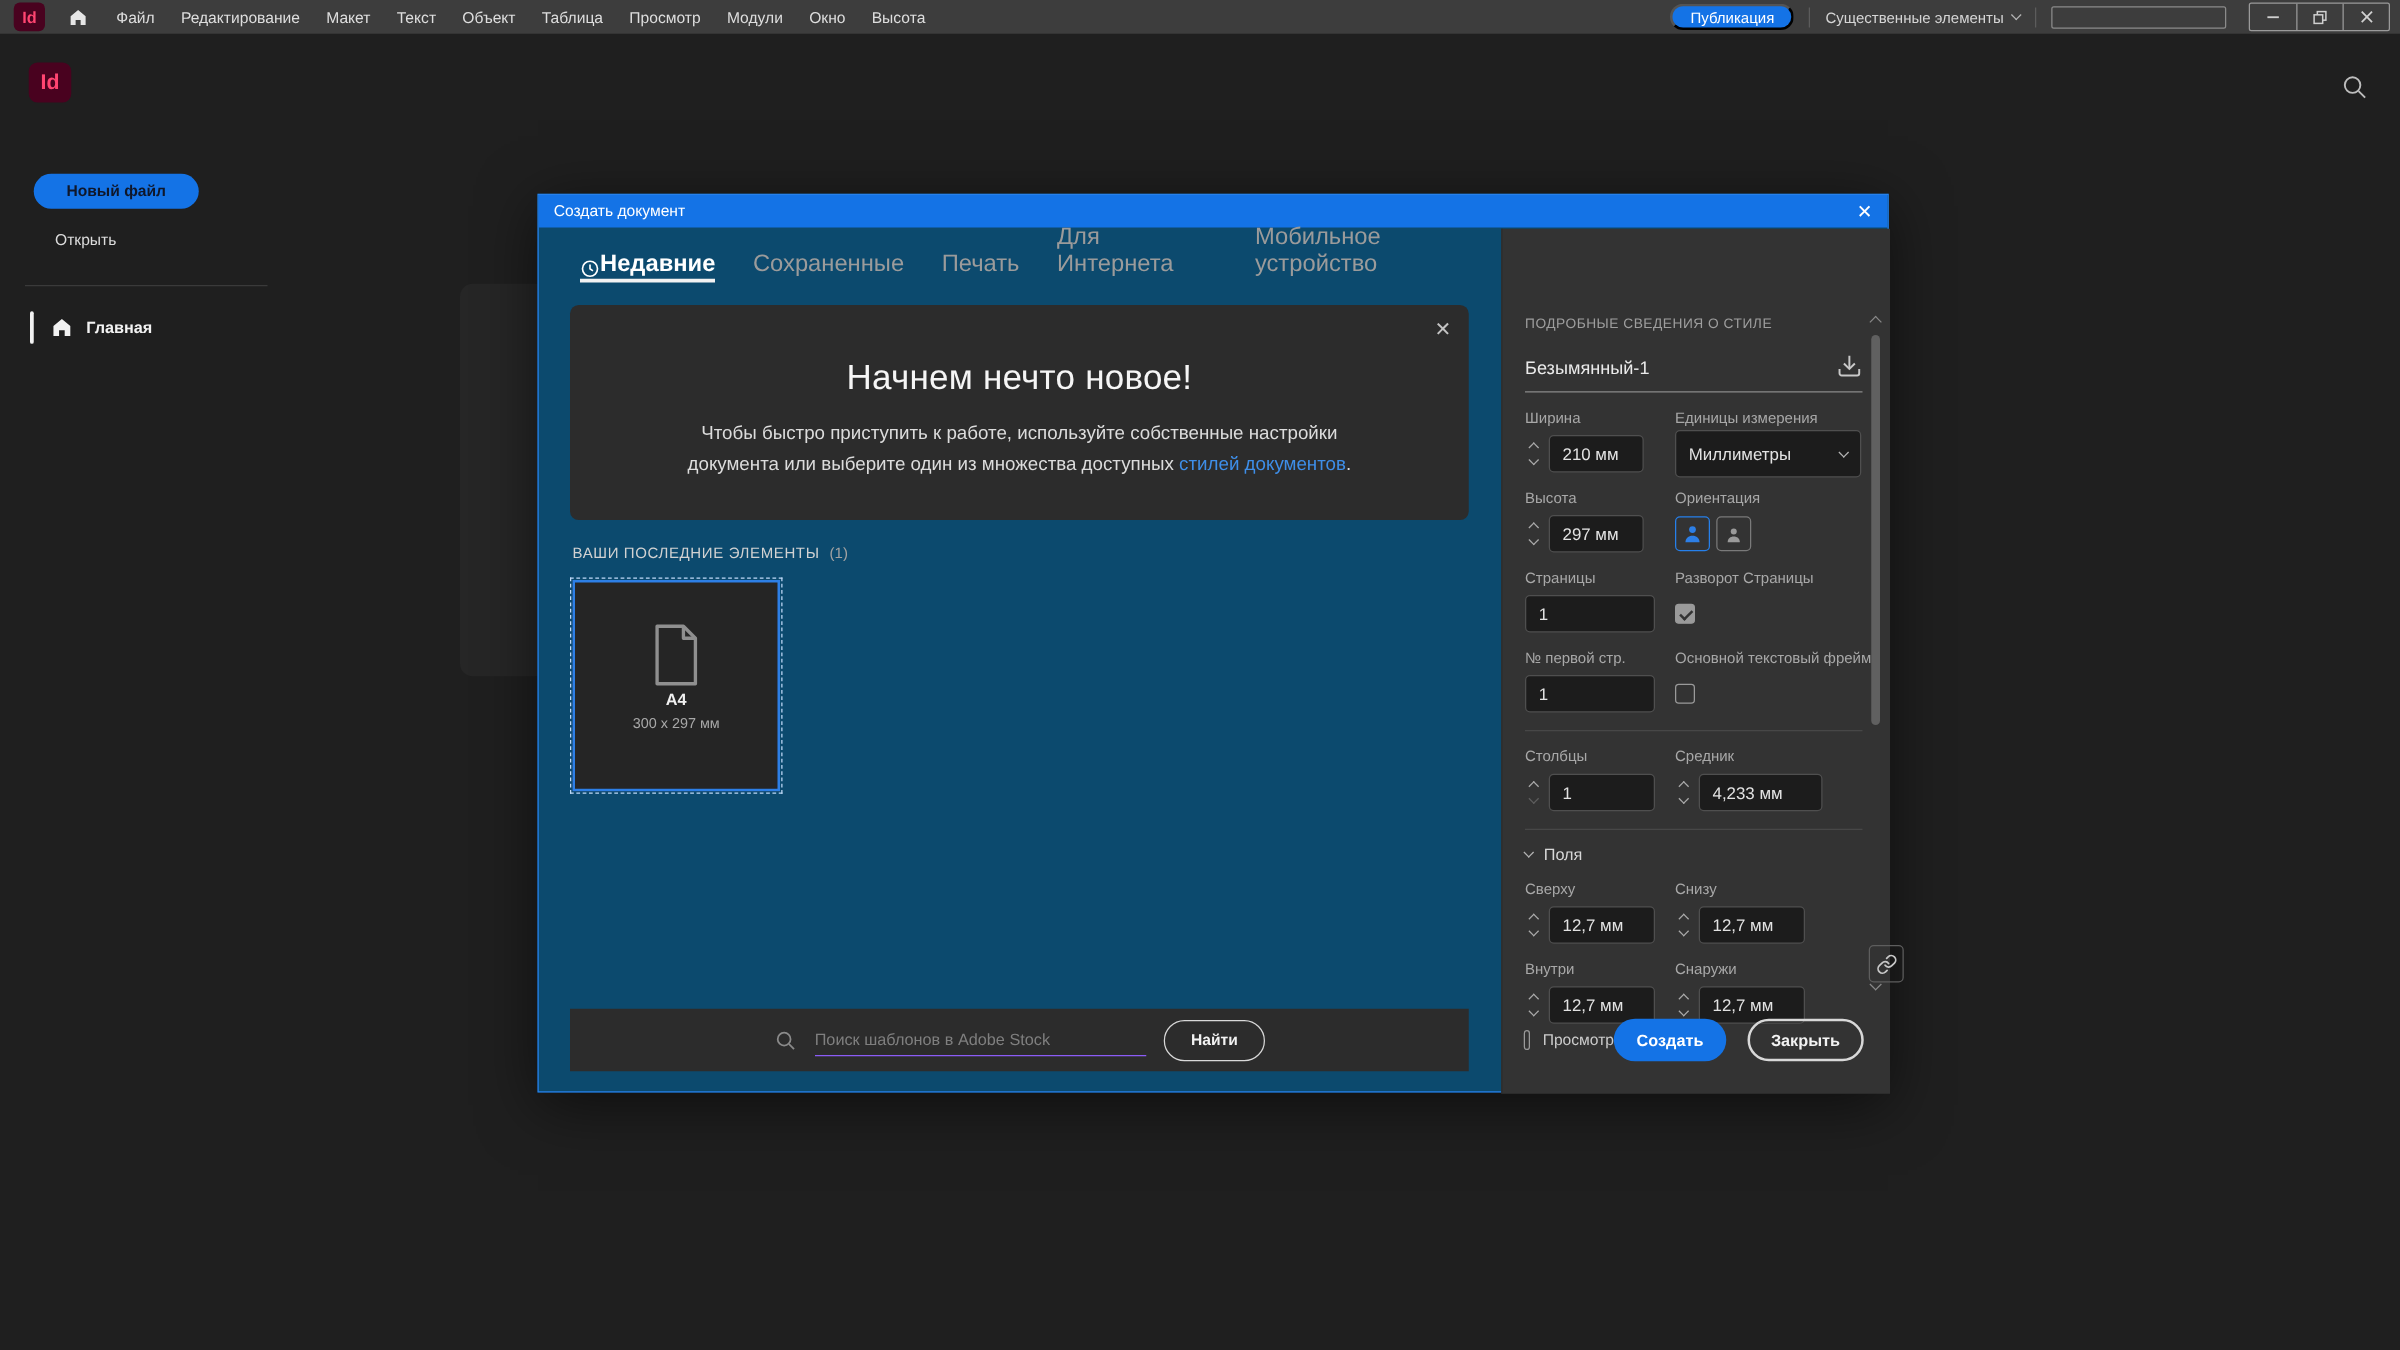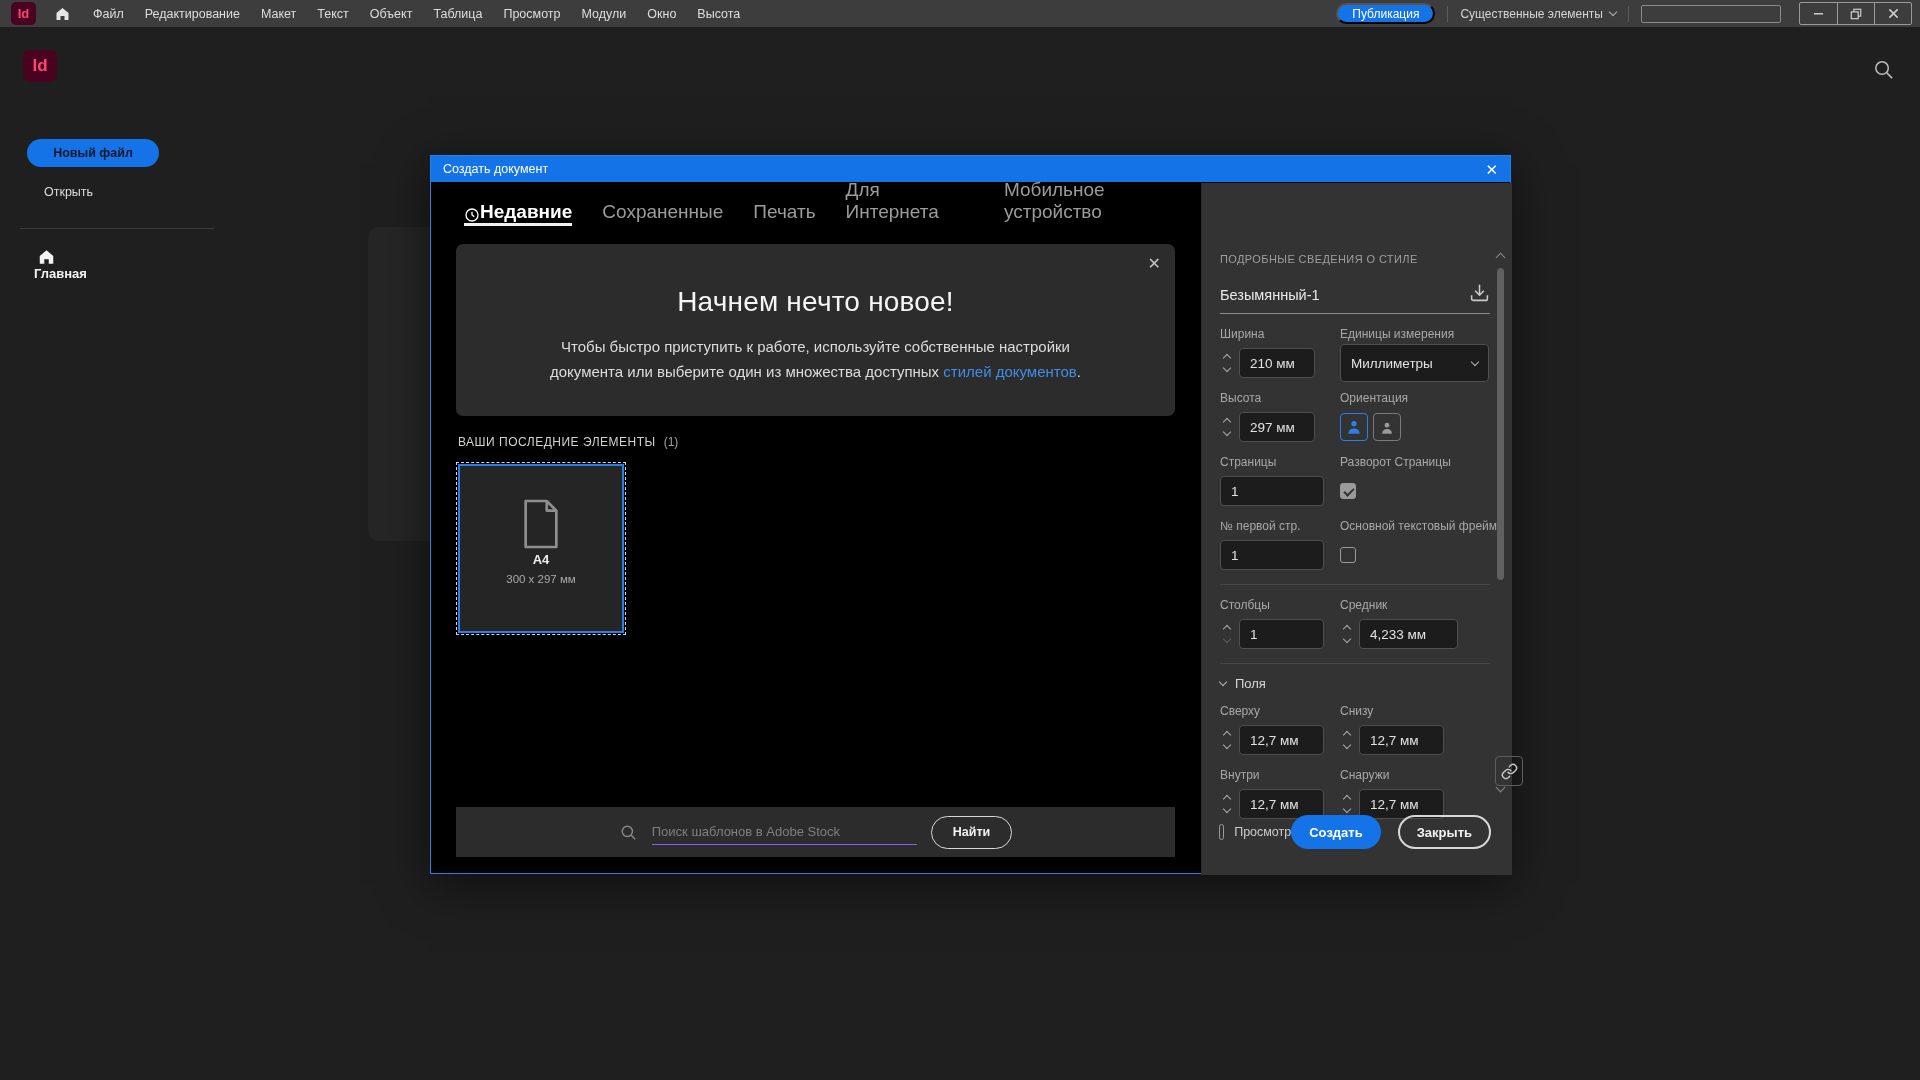--- a/index.html
+++ b/index.html
@@ -23,28 +23,28 @@
   .win-controls { display:flex; border:1px solid #9A9A9A; border-radius:2px; height:23px; margin-left:6px; }
   .win-btn { width:37px; display:flex; align-items:center; justify-content:center; color:#CFCFCF; }
   .win-btn + .win-btn { border-left:1px solid #9A9A9A; }
 
   
   .home-logo { left:23px; top:50px; width:34px; height:32px; border-radius:7px; background:#49021F; color:#FF4571; font-weight:bold; font-size:17px; display:flex; align-items:center; justify-content:center; }
   .home-search-icon { left:1872px; top:58px; }
   .btn-newfile { left:27px; top:139px; width:132px; height:28px; border-radius:14px; background:#1473E6; color:#0f172a; font-size:12.5px; font-weight:bold; display:flex; align-items:center; justify-content:center; border:none; cursor:pointer; }
   .btn-open { left:44px; top:185px; font-size:12.5px; color:#DCDCDC; background:none; border:none; cursor:pointer; }
   .side-divider { left:20px; top:228px; width:194px; height:1px; background:#3A3A3A; }
-  .nav-home { left:24px; top:248px; width:190px; height:27px; display:flex; cursor:pointer;flex-direction:column; }
+  .nav-home { left:24px; top:248px; width:190px; height:27px; display:flex; align-items:center; cursor:pointer; }
   .nav-home .indic { width:3px; height:26px; background:#F2F2F2; border-radius:2px; }
   .nav-home .hicon { margin-left:13px; display:flex; }
   .nav-home .hlabel { margin-left:10px; font-size:13px; font-weight:bold; color:#F2F2F2; }
   .bg-card { left:368px; top:227px; width:900px; height:314px; background:#262626; border-radius:10px; }
 
   
-  .dialog { left:430px; top:155px; width:1081px; height:719px; background:#000000; border:1px solid #2680EB; box-shadow:0 10px 46px rgba(0,0,0,.55); z-index:10; }
+  .dialog { left:430px; top:155px; width:1081px; height:719px; background:#0c4a6e; border:1px solid #2680EB; box-shadow:0 10px 46px rgba(0,0,0,.55); z-index:10; }
   .dlg-titlebar { left:0; top:0; width:100%; height:26px; background:#1473E6; display:flex; align-items:center; }
   .dlg-title { margin-left:12px; font-size:12.5px; color:#FFFFFF; }
   .dlg-close { margin-left:auto; margin-right:12px; color:#FFFFFF; font-size:15px; line-height:1; cursor:pointer; background:none; border:none; }
   .tabs { left:0; top:27px; width:770px; height:43px; display:flex; align-items:stretch; gap:30px; padding-left:33px; }
   .tab { display:flex; align-items:flex-end; gap:0; font-size:19px; color:#9B9B9B; cursor:pointer; border-bottom:3px solid transparent; }
   .tab.active { color:#FFFFFF; font-weight:bold; border-bottom-color:#F2F2F2; }
 
   .welcome { left:25px; top:88px; width:719px; height:172px; background:#2C2C2C; border-radius:7px; }
   .welcome-close { position:absolute; right:14px; top:10px; color:#C4C4C4; font-size:16px; background:none; border:none; cursor:pointer; }
   .welcome h1 { text-align:center; margin-top:42px; font-size:28px; font-weight:500; color:#F5F5F5; letter-spacing:.2px; }

